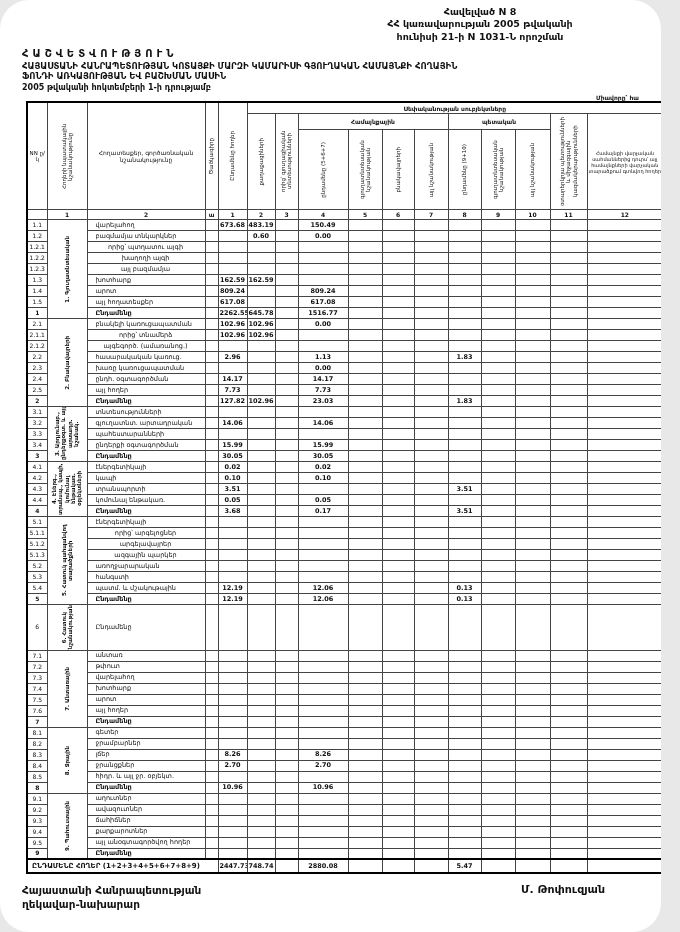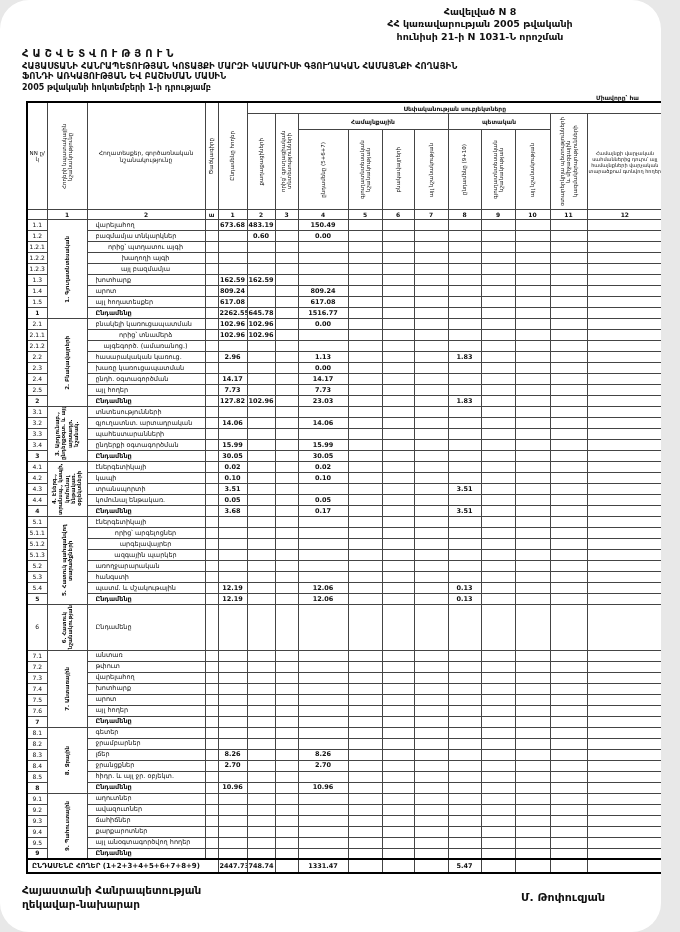--- a/index.html
+++ b/index.html
@@ -26,21 +26,21 @@
   .name{text-align:left;padding-left:8px;}
   .name.sub{text-align:center;padding-left:0;}
   .val{text-align:center;font-weight:bold;}
   .cat{vertical-align:middle;text-align:center;}
   .sect{font-size:5.5px;font-weight:bold;}
   tr.trow td{font-weight:bold;border-top:1.5px solid #000;}
   tr.s-first td{border-top:1.5px solid #000;}
   tr.tall td{height:36px;}
   tr.grand td{font-weight:bold;border-top:2px solid #000;border-bottom:2px solid #000;height:14px;}
   .glabel{font-size:7px;padding-left:4px;text-align:left;}
-  .footer{display:flex;justify-content:space-between;align-items:center;margin:9px 40px 0 0;font-weight:bold;}
+  .footer{display:flex;justify-content:space-between;align-items:flex-start;margin:9px 40px 0 0;font-weight:bold;}
   .footer-left{font-size:10.5px;line-height:1.35;}
   .signature{font-size:11px;margin-left:28px;}
 </style>
 </head>
 <body>
 
 <div class="page">
 
   <div class="appendix">
     <div>Հավելված N 8</div>
@@ -1108,21 +1108,21 @@
           <td class="val"></td>
           <td class="val"></td>
           <td class="val"></td>
           <td class="val"></td>
         </tr>
         <tr class="grand">
           <td colspan="4" class="glabel">ԸՆԴԱՄԵՆԸ ՀՈՂԵՐ (1+2+3+4+5+6+7+8+9)</td>
           <td class="val">2447.73</td>
           <td class="val">748.74</td>
           <td class="val"></td>
-          <td class="val">1331.47</td>
+          <td class="val">2880.08</td>
           <td class="val"></td>
           <td class="val"></td>
           <td class="val"></td>
           <td class="val">5.47</td>
           <td class="val"></td>
           <td class="val"></td>
           <td class="val"></td>
           <td class="val"></td>
         </tr>
       </tbody>

